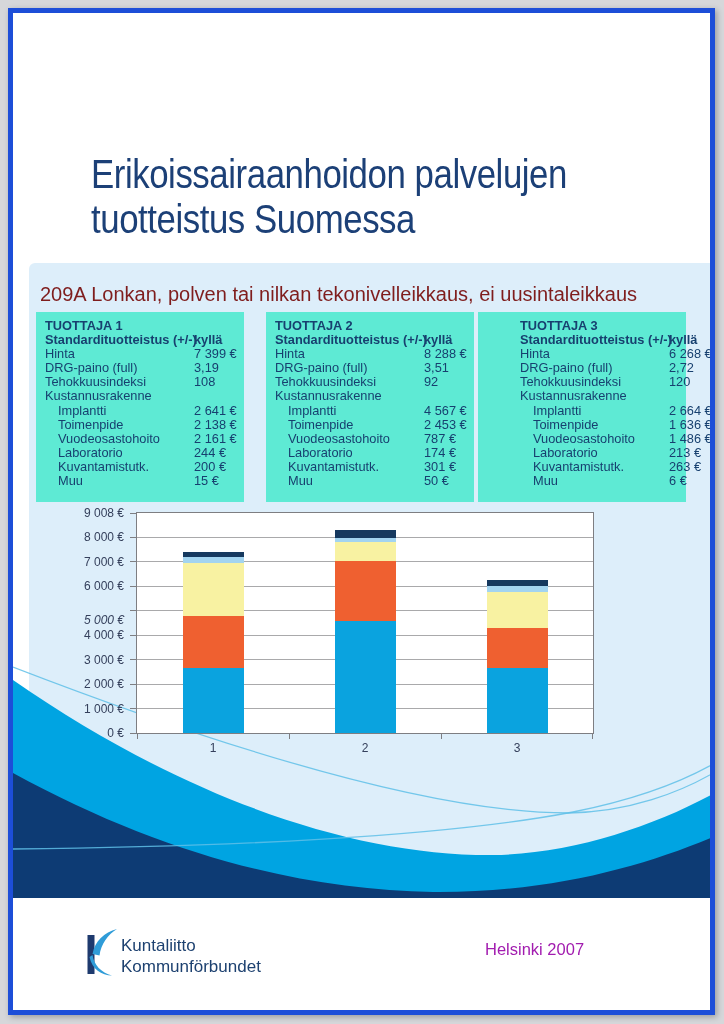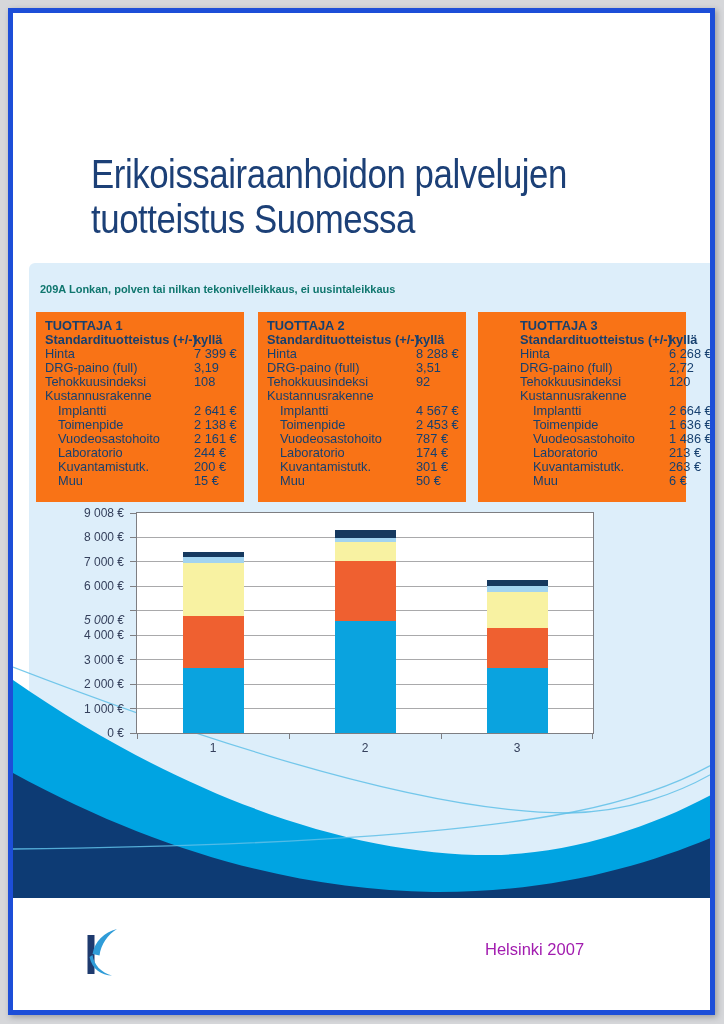--- a/index.html
+++ b/index.html
@@ -21,26 +21,26 @@
     letter-spacing:-0.5px;transform:scaleX(.87);transform-origin:left top;
     white-space:nowrap;
   }
   
   .band{
     position:absolute;left:16px;top:250px;width:691px;height:635px;
     background:#ddeefa;border-top-left-radius:6px;
   }
   .section-heading{
     position:absolute;left:27px;top:270px;
-    font-size:11px;font-weight:bold;color:#0f766e;white-space:nowrap;
+    font-size:20px;font-weight:normal;color:#7f1d1d;white-space:nowrap;
   }
   
   .panel{
     position:absolute;top:299px;width:208px;height:190px;
-    background:#f97316;box-sizing:border-box;padding:7px 0 0 9px;
+    background:#5eead4;box-sizing:border-box;padding:7px 0 0 9px;
     font-size:12.8px;line-height:14.1px;color:#17406f;
   }
   .panel .p-title{font-weight:bold;}
   .panel .row{position:relative;white-space:nowrap;}
   .panel .row.hdr{font-weight:bold;}
   .panel .row .lbl.ind{padding-left:13px;display:inline-block;}
   .panel .row .val{position:absolute;left:149px;top:0;}
   
   .chart{position:absolute;left:123px;top:499px;width:456px;height:260px;z-index:3;}
   .plot{
@@ -94,21 +94,21 @@
         <div class="row"><span class="lbl">DRG-paino (full)</span><span class="val">3,19</span></div>
         <div class="row"><span class="lbl">Tehokkuusindeksi</span><span class="val">108</span></div>
         <div class="row"><span class="lbl">Kustannusrakenne</span></div>
         <div class="row"><span class="lbl ind">Implantti</span><span class="val">2 641 €</span></div>
         <div class="row"><span class="lbl ind">Toimenpide</span><span class="val">2 138 €</span></div>
         <div class="row"><span class="lbl ind">Vuodeosastohoito</span><span class="val">2 161 €</span></div>
         <div class="row"><span class="lbl ind">Laboratorio</span><span class="val">244 €</span></div>
         <div class="row"><span class="lbl ind">Kuvantamistutk.</span><span class="val">200 €</span></div>
         <div class="row"><span class="lbl ind">Muu</span><span class="val">15 €</span></div>
       </div>
-      <div class="panel" style="left: 245px;">
+      <div class="panel" style="left: 253px;">
         <div class="p-title">TUOTTAJA 2</div>
         <div class="row hdr"><span class="lbl">Standardituotteistus (+/-)</span><span class="val">kyllä</span></div>
         <div class="row"><span class="lbl">Hinta</span><span class="val">8 288 €</span></div>
         <div class="row"><span class="lbl">DRG-paino (full)</span><span class="val">3,51</span></div>
         <div class="row"><span class="lbl">Tehokkuusindeksi</span><span class="val">92</span></div>
         <div class="row"><span class="lbl">Kustannusrakenne</span></div>
         <div class="row"><span class="lbl ind">Implantti</span><span class="val">4 567 €</span></div>
         <div class="row"><span class="lbl ind">Toimenpide</span><span class="val">2 453 €</span></div>
         <div class="row"><span class="lbl ind">Vuodeosastohoito</span><span class="val">787 €</span></div>
         <div class="row"><span class="lbl ind">Laboratorio</span><span class="val">174 €</span></div>
@@ -194,17 +194,21 @@
         <div class="xtick" style="left: 304px;"></div>
         <div class="xtick" style="left: 455px;"></div>
       </div>
   </div>
 
   <svg class="footer-logo" viewBox="0 0 34 47">
     <rect x="3.5" y="6" width="7" height="39" fill="#1e3a6e"></rect>
     <path d="M33,0 C20,3.5 11,12 8.5,25 L15.5,26.5 C17,15 24,5.5 33,0 Z" fill="#2f9cd8"></path>
     <path d="M8.5,26 C10,36 17,43.5 28,46.5 C17.5,46.5 8,40 5.5,28 Z" fill="#2f9cd8"></path>
   </svg>
+  <div class="logo-text">
+    <div>Kuntaliitto</div>
+    <div>Kommunförbundet</div>
+  </div>
   <div class="footer-right">
     <div>Helsinki 2007</div>
   </div>
 
 </div>
 
 </body></html>

